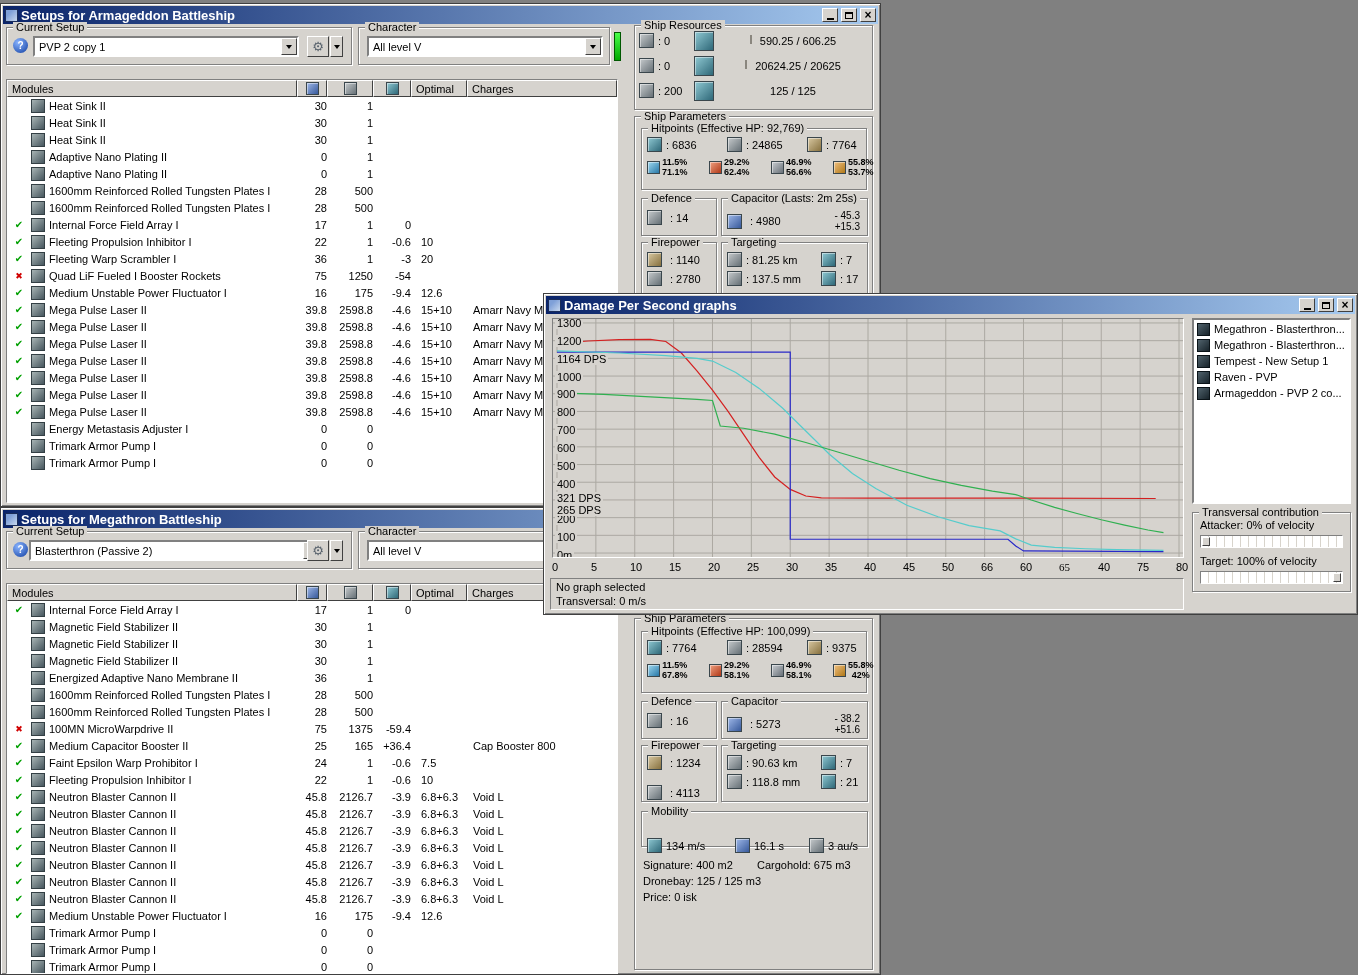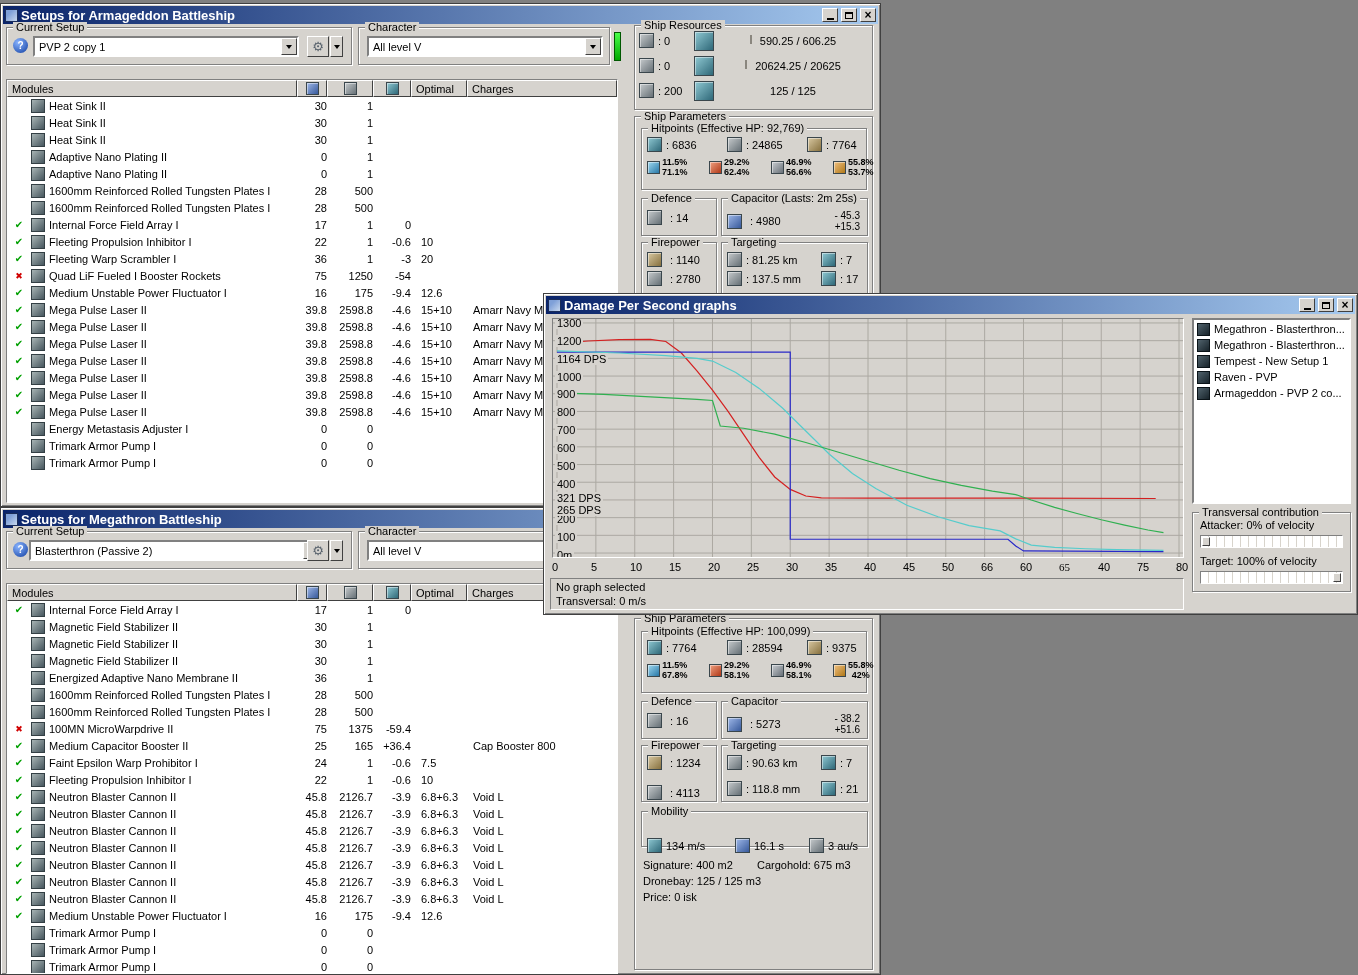--- a/index.html
+++ b/index.html
@@ -960,21 +960,21 @@
         <div class="prow" style="margin-top:9px">
           <span class="pcell w88">
               <i class="ico15 gray"></i>
               <span>: 90.63 km</span>
             </span>
           <span class="pcell">
               <i class="ico15 teal"></i>
               <span>: 7</span>
             </span>
         </div>
-        <div class="prow" style="margin-top:11px">
+        <div class="prow" style="margin-top:4px">
           <span class="pcell w88">
               <i class="ico15 gray"></i>
               <span>: 118.8 mm</span>
             </span>
           <span class="pcell">
               <i class="ico15 teal"></i>
               <span>: 21</span>
             </span>
         </div>
       </div>

